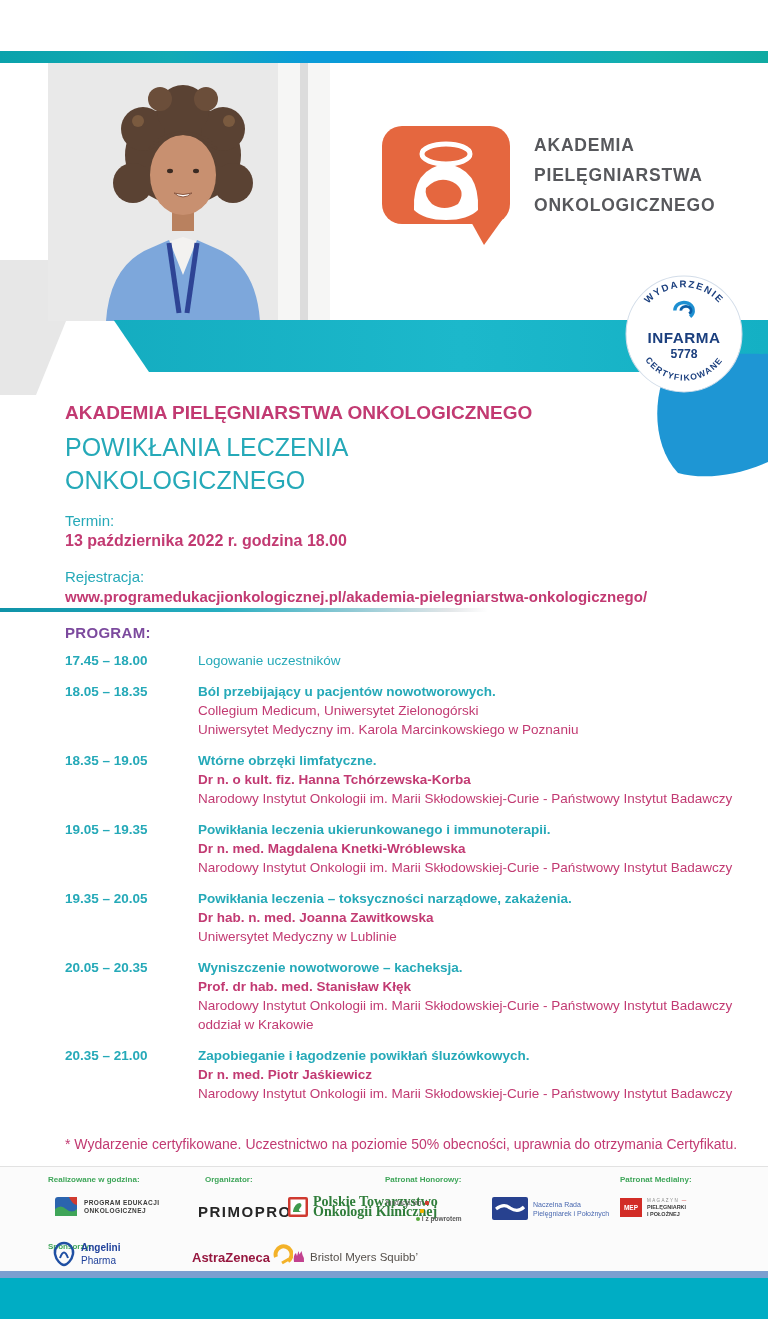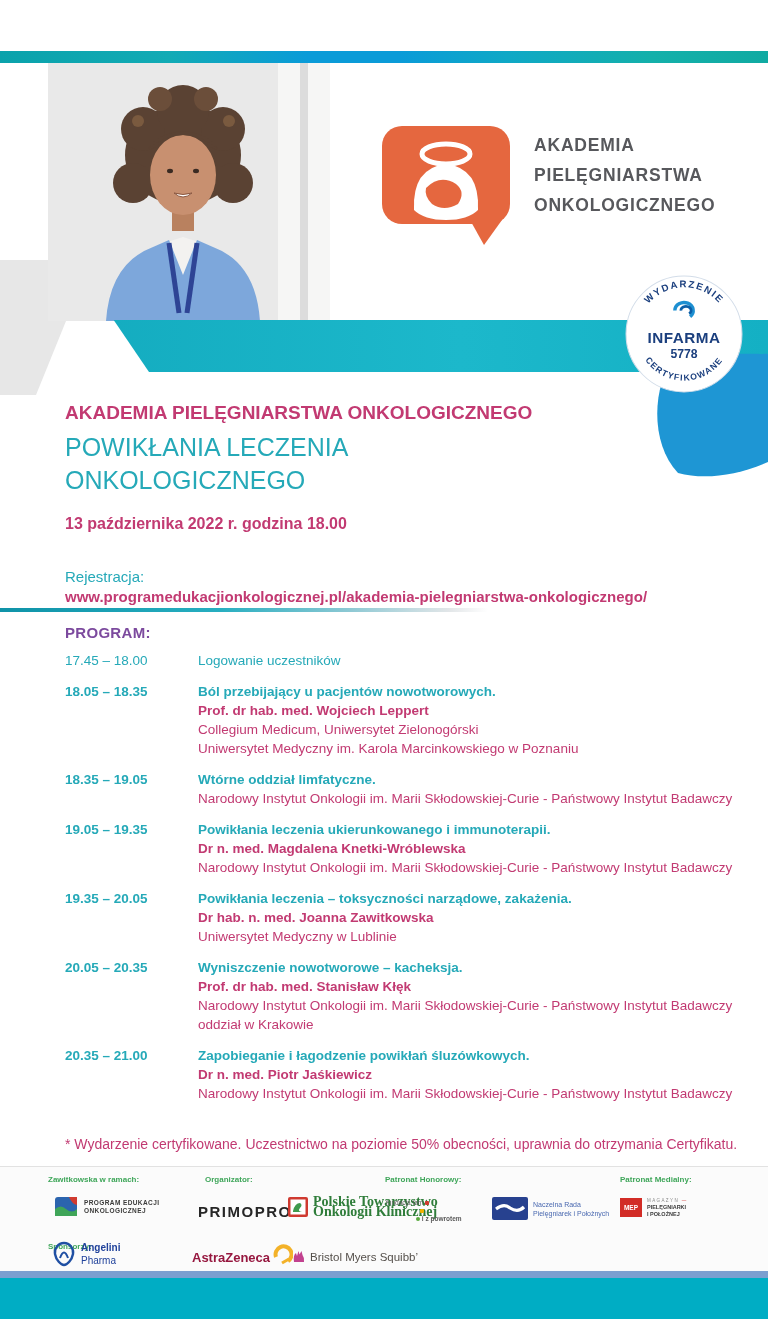--- a/index.html
+++ b/index.html
@@ -33,21 +33,21 @@
   .detail .lbl{color:var(--teal);font-size:15px;}
   .detail .val{color:var(--magenta);font-weight:bold;font-size:16px;margin-top:3px;}
   .detail .url{font-size:15px;}
   .divider{position:absolute;left:0;top:608px;width:488px;height:4px;z-index:6;
     background:linear-gradient(90deg,#0f93a8 0%,#27aec0 45%,#8fc9d4 72%,#e2e6e8 92%,rgba(255,255,255,0) 100%);}
   
   .program{position:absolute;left:65px;top:624px;width:690px;z-index:6;}
   .program-label{color:var(--purple);font-weight:bold;font-size:15px;letter-spacing:0.3px;}
   .prows{margin-top:10px;display:flex;flex-direction:column;gap:12px;}
   .prow{display:flex;font-size:13.5px;line-height:19px;}
-  .ptime{width:133px;flex:0 0 133px;color:var(--teal);}
+  .ptime{width:133px;flex:0 0 133px;color:var(--teal);font-weight:bold;}
   .ptime.b{font-weight:bold;}
   .pcontent{flex:1;}
   .pline{white-space:nowrap;}
   .pline.teal{color:var(--teal);}
   .pline.teal-bold{color:var(--teal);font-weight:bold;}
   .pline.magenta{color:var(--magenta);}
   .pline.magenta-bold{color:var(--magenta);font-weight:bold;}
   .footnote{position:absolute;left:65px;top:1136px;z-index:6;color:var(--magenta);
     font-size:14px;white-space:nowrap;}
   
@@ -150,20 +150,21 @@
     <text x="59" y="83" text-anchor="middle" font-size="12" font-weight="bold" fill="#1b3f7e">5778</text>
   </svg>
 
   <div class="hero">
     <div class="kicker">AKADEMIA PIELĘGNIARSTWA ONKOLOGICZNEGO</div>
     <div class="title">POWIKŁANIA LECZENIA</div>
     <div class="title">ONKOLOGICZNEGO</div>
   </div>
 
   <div class="detail" style="top:512px">
+    <div class="lbl">Termin:</div>
     <div class="val">13 października 2022 r. godzina 18.00</div>
   </div>
   <div class="detail" style="top:568px">
     <div class="lbl">Rejestracja:</div>
     <div class="val url">www.programedukacjionkologicznej.pl/akademia-pielegniarstwa-onkologicznego/</div>
   </div>
   <div class="divider"></div>
 
   <div class="program">
     <div class="program-label">PROGRAM:</div>
@@ -171,29 +172,29 @@
         <div class="prow">
           <div class="ptime">17.45 – 18.00</div>
           <div class="pcontent">
             <div class="pline teal">Logowanie uczestników</div>
           </div>
         </div>
         <div class="prow">
           <div class="ptime b">18.05 – 18.35</div>
           <div class="pcontent">
             <div class="pline teal-bold">Ból przebijający u pacjentów nowotworowych.</div>
-            <div class="pline magenta-bold">Prof. dr hab. med. Wojciech Leppert</div>
             <div class="pline magenta">Collegium Medicum, Uniwersytet Zielonogórski</div>
             <div class="pline magenta">Uniwersytet Medyczny im. Karola Marcinkowskiego w Poznaniu</div>
           </div>
         </div>
         <div class="prow">
           <div class="ptime b">18.35 – 19.05</div>
           <div class="pcontent">
-            <div class="pline teal-bold">Wtórne oddział limfatyczne.</div>
+            <div class="pline teal-bold">Wtórne obrzęki limfatyczne.</div>
+            <div class="pline magenta-bold">Dr n. o kult. fiz. Hanna Tchórzewska-Korba</div>
             <div class="pline magenta">Narodowy Instytut Onkologii im. Marii Skłodowskiej-Curie - Państwowy Instytut Badawczy</div>
           </div>
         </div>
         <div class="prow">
           <div class="ptime b">19.05 – 19.35</div>
           <div class="pcontent">
             <div class="pline teal-bold">Powikłania leczenia ukierunkowanego i immunoterapii.</div>
             <div class="pline magenta-bold">Dr n. med. Magdalena Knetki-Wróblewska</div>
             <div class="pline magenta">Narodowy Instytut Onkologii im. Marii Skłodowskiej-Curie - Państwowy Instytut Badawczy</div>
           </div>
@@ -222,21 +223,21 @@
             <div class="pline magenta-bold">Dr n. med. Piotr Jaśkiewicz</div>
             <div class="pline magenta">Narodowy Instytut Onkologii im. Marii Skłodowskiej-Curie - Państwowy Instytut Badawczy</div>
           </div>
         </div>
       </div>
   </div>
 
   <div class="footnote">* Wydarzenie certyfikowane. Uczestnictwo na poziomie 50% obecności, uprawnia do otrzymania Certyfikatu.</div>
 
   <div class="footer">
-    <div class="flabel" style="left:48px;top:8px">Zawitkowska w ramach:</div>
+    <div class="flabel" style="left:48px;top:8px">Realizowane w godzina:</div>
     <div class="flabel" style="left:205px;top:8px">Organizator:</div>
     <div class="flabel" style="left:385px;top:8px">Patronat Honorowy:</div>
     <div class="flabel" style="left:620px;top:8px">Patronat Medialny:</div>
 
     <div class="logo" style="left:55px;top:30px">
       <svg width="24" height="20" viewBox="0 0 24 20">
         <rect x="0" y="0" width="22" height="19" rx="3" fill="#2b64ae"></rect>
         <path d="M0,12 Q6,7 11,12 Q17,17 22,12 L22,19 L0,19 Z" fill="#3fa558"></path>
         <path d="M14,0 L22,0 L22,8 Q17,7 14,0 Z" fill="#d03a2f"></path>
       </svg>

